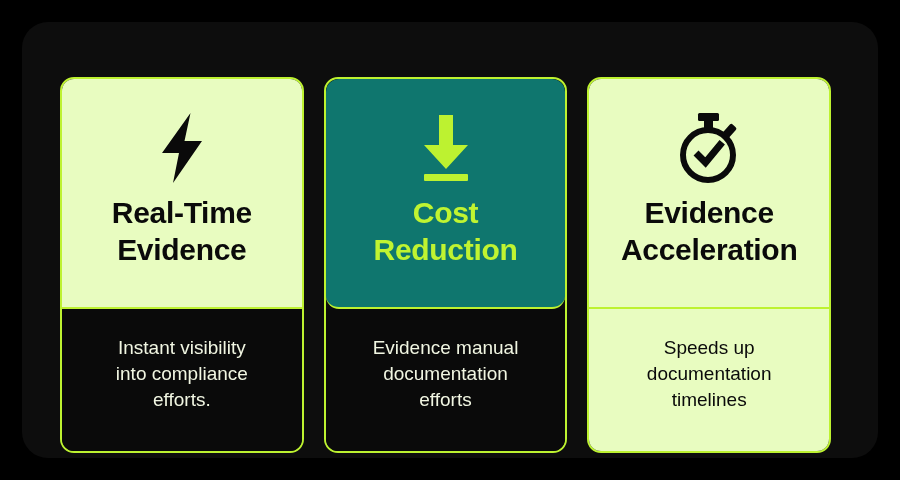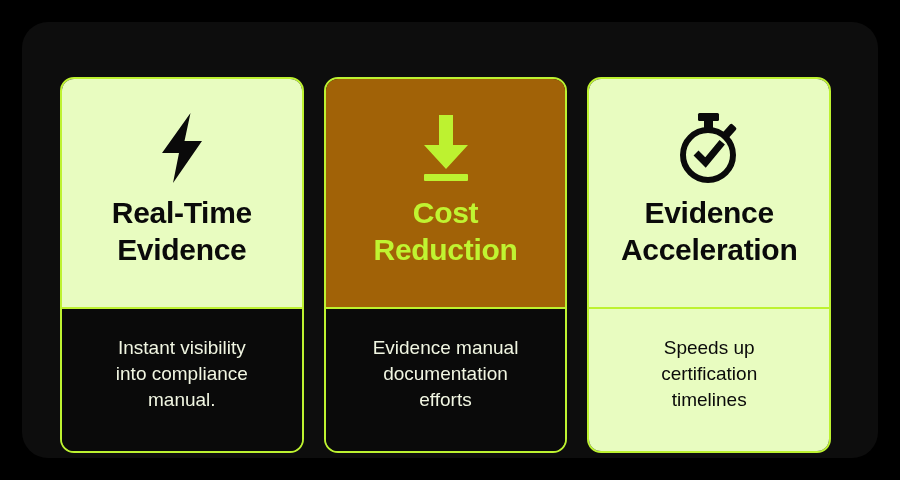--- a/index.html
+++ b/index.html
@@ -63,21 +63,21 @@
     flex: 0 0 230px;
     display: flex;
     flex-direction: column;
     align-items: center;
     justify-content: flex-start;
     padding: 30px 10px 0 10px;
     box-sizing: border-box;
     border-bottom: 2px solid #bdf230;
   }
   .card-head.light { background: #e8fcc0; }
-  .card-head.dark  { background: #a16207; }
+  .card-head.dark  { background: #0f766e; border-radius: 13px; }
 
   .icon-wrap {
     height: 78px;
     display: flex;
     align-items: center;
     justify-content: center;
   }
   .icon-wrap svg { display: block; }
 
   .card-title {
@@ -126,21 +126,21 @@
             <svg width="60" height="74" viewBox="0 0 60 74" aria-hidden="true">
               <path d="M38.5 2 L10 42 L27 42 L21 72 L50 30 L32.5 30 Z" fill="#0a0a0a"></path>
             </svg>
           </div>
           <div class="card-title on-light">Real-Time
 Evidence</div>
         </div>
         <div class="card-body dark">
           <div class="card-desc on-dark">Instant visibility
 into compliance
-manual.</div>
+efforts.</div>
         </div>
       </div>
 
       <div class="card">
         <div class="card-head dark">
           <div class="icon-wrap">
             <svg width="64" height="74" viewBox="0 0 64 74" aria-hidden="true">
               <path d="M25 4 L39 4 L39 34 L54 34 L32 58 L10 34 L25 34 Z" fill="#bdf230"></path>
               <rect x="10" y="63" width="44" height="7" rx="1" fill="#bdf230"></rect>
             </svg>
@@ -166,20 +166,20 @@
               <rect x="34" y="10" width="9" height="10" fill="#0a0a0a"></rect>
               <rect x="55.5" y="15" width="8" height="14" rx="2" fill="#0a0a0a" transform="rotate(42 59.5 22)"></rect>
               <path d="M28.5 46.5 L35.5 53.5 L50 36" fill="none" stroke="#0a0a0a" stroke-width="7" stroke-linecap="square" stroke-linejoin="miter"></path>
             </svg>
           </div>
           <div class="card-title on-light">Evidence
 Acceleration</div>
         </div>
         <div class="card-body light">
           <div class="card-desc on-light">Speeds up
-certification
+documentation
 timelines</div>
         </div>
       </div>
 
     </div>
   </div>
 </div>
 
 </body></html>

